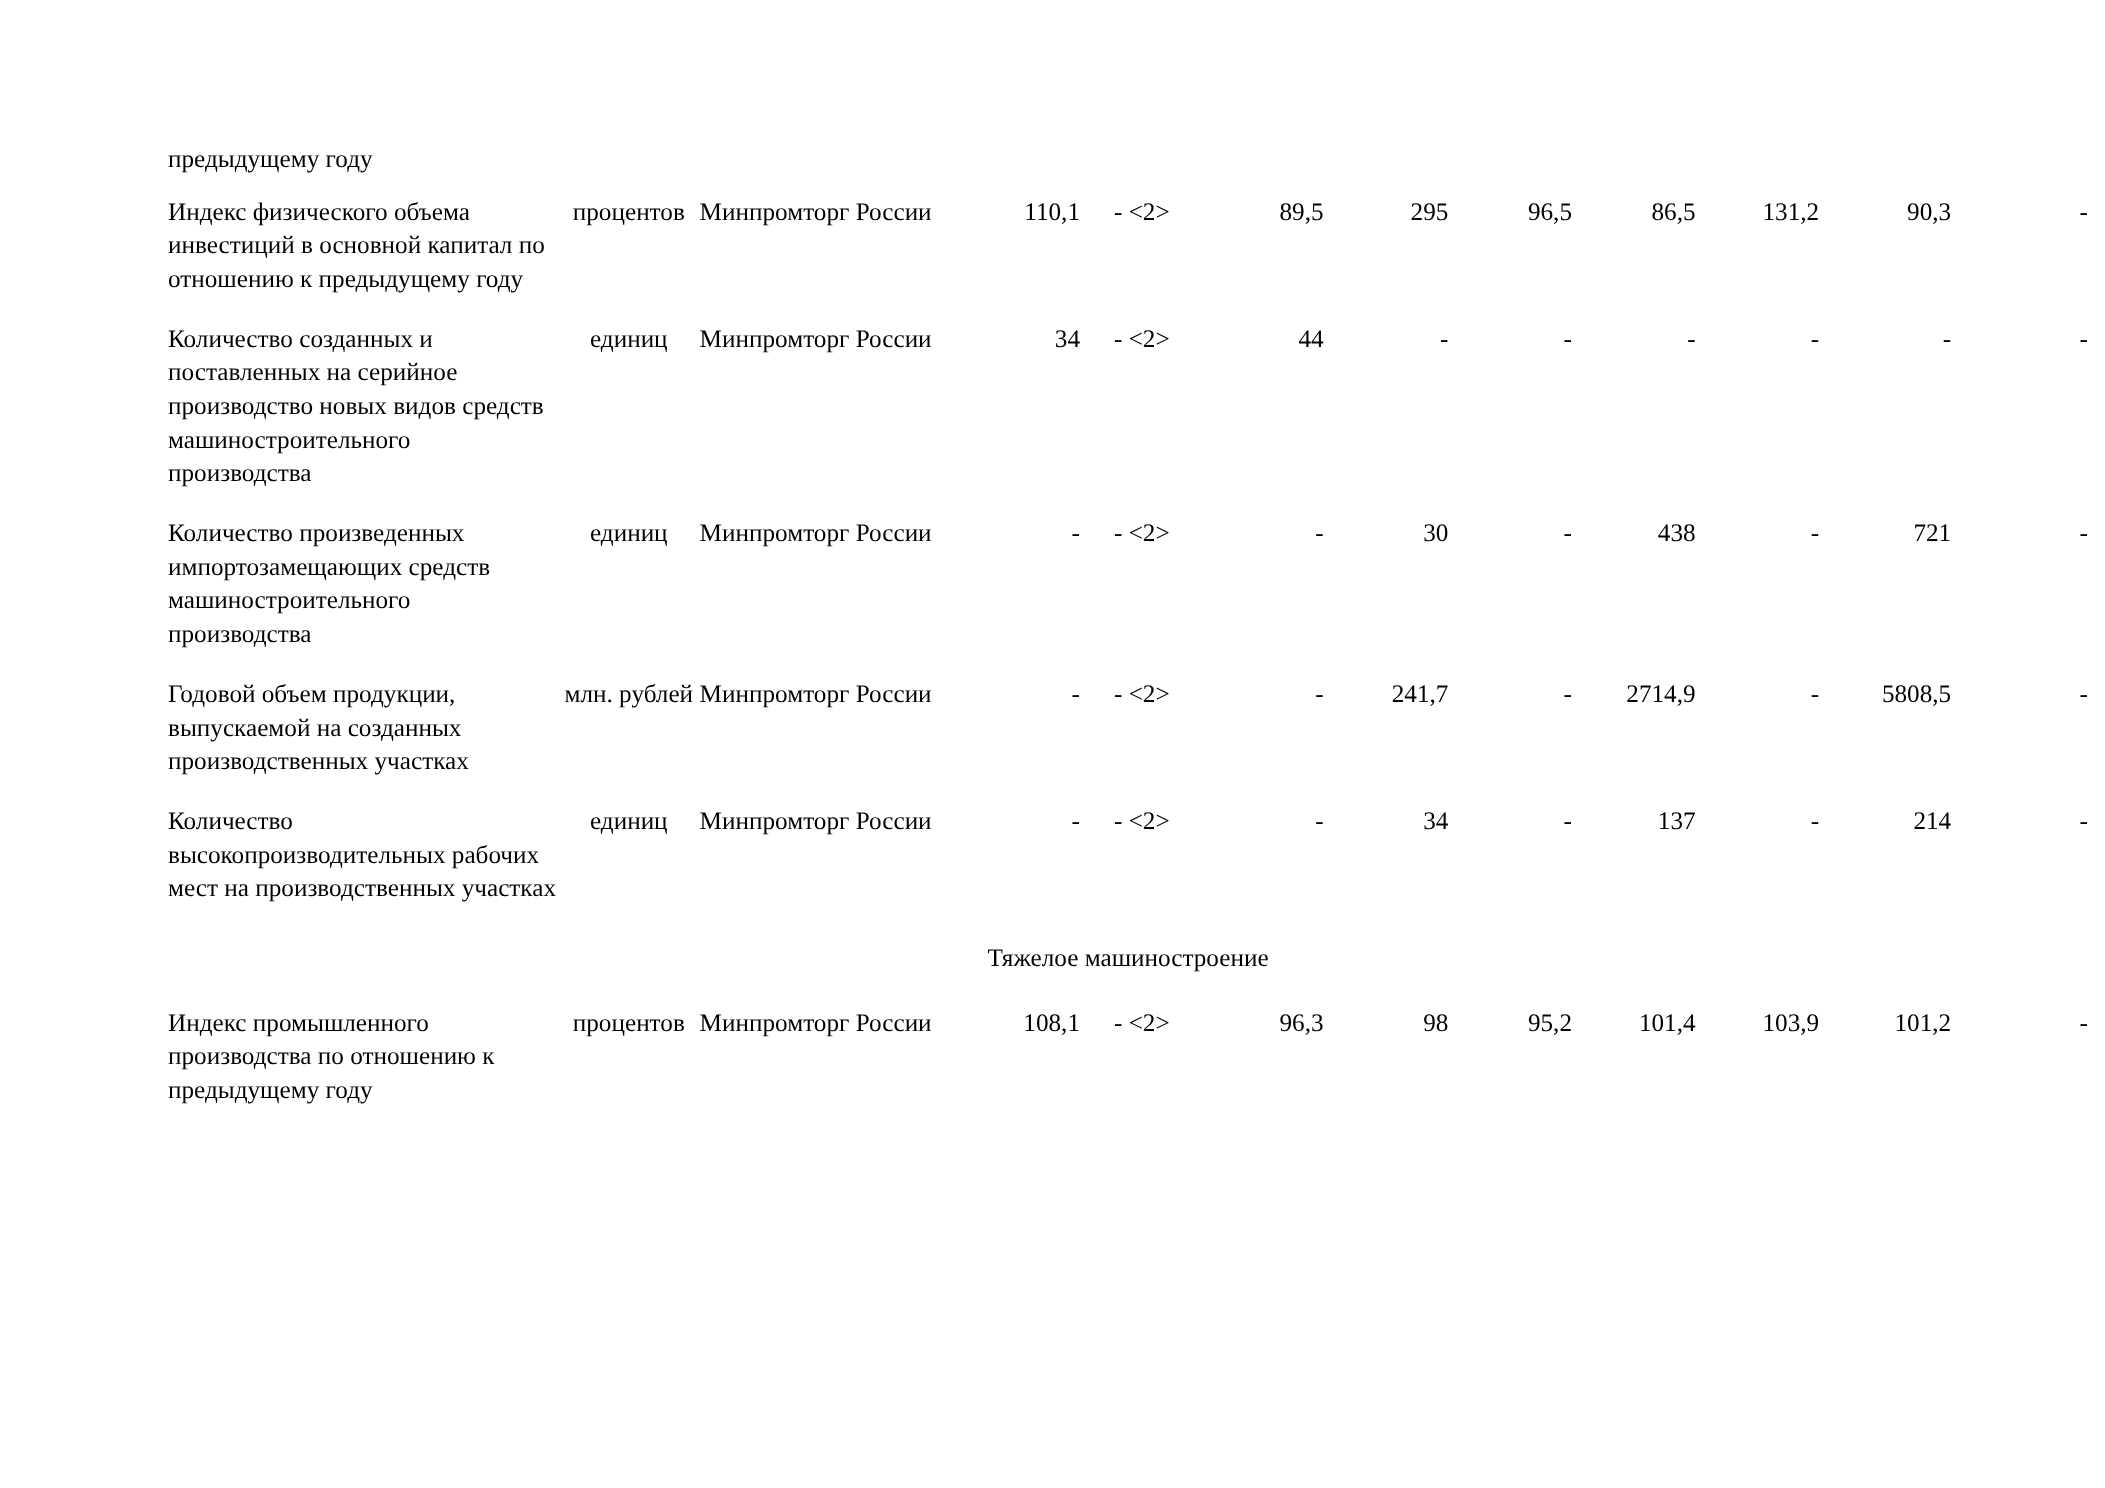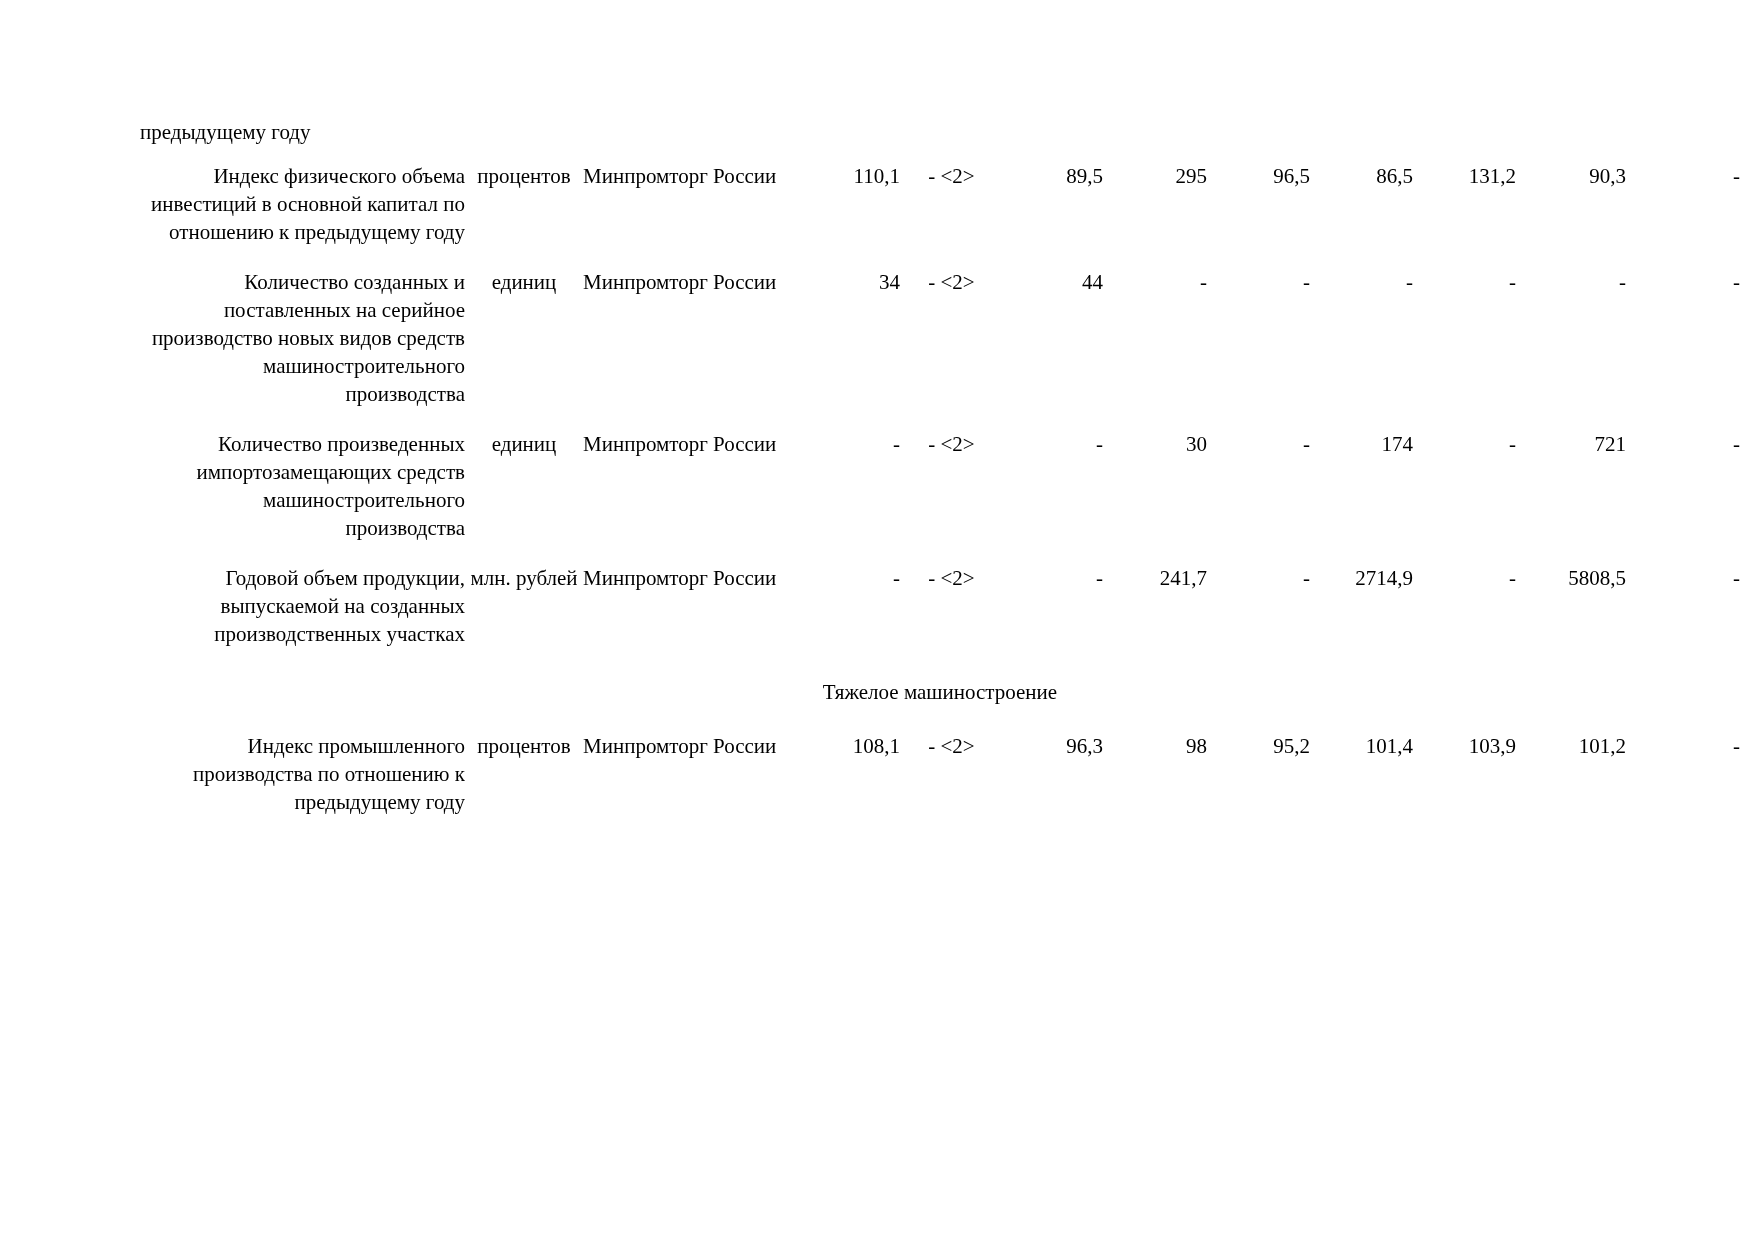--- a/index.html
+++ b/index.html
@@ -42,21 +42,21 @@
   col.c-v1     { width: 107px; }
   col.c-v2     { width: 103px; }
   col.c-v3     { width: 100px; }
   col.c-v4     { width: 104px; }
   col.c-v5     { width: 103px; }
   col.c-v6     { width: 103px; }
   col.c-v7     { width: 103px; }
   col.c-v8     { width: 110px; }
   col.c-v9     { width: 114px; }
 
-  .cell-name { text-align: right; padding-right: 14px; }
+  .cell-name { text-align: left; padding-right: 14px; }
   .cell-unit { text-align: center; }
   .cell-resp { text-align: left; padding-left: 4px; }
   .cell-val  { text-align: right; padding-right: 18px; font-family: Liberation Serif, serif; }
   .cell-val-note { text-align: center; }
   .cell-last { text-align: right; padding-right: 0px; }
 
   .section-row td {
     text-align: center;
     padding-top: 8px;
     padding-bottom: 26px;
@@ -128,41 +128,55 @@
 
       <tr>
         <td class="cell-name">Количество произведенных импортозамещающих средств машиностроительного производства</td>
         <td class="cell-unit">единиц</td>
         <td class="cell-resp">Минпромторг России</td>
         <td class="cell-val">-</td>
         <td class="cell-val-note">- &lt;2&gt;</td>
         <td class="cell-val">-</td>
         <td class="cell-val">30</td>
         <td class="cell-val">-</td>
-        <td class="cell-val">174</td>
+        <td class="cell-val">438</td>
         <td class="cell-val">-</td>
         <td class="cell-val">721</td>
         <td class="cell-last">-</td>
       </tr>
 
       <tr>
         <td class="cell-name">Годовой объем продукции, выпускаемой на созданных производственных участках</td>
         <td class="cell-unit">млн. рублей</td>
         <td class="cell-resp">Минпромторг России</td>
         <td class="cell-val">-</td>
         <td class="cell-val-note">- &lt;2&gt;</td>
         <td class="cell-val">-</td>
         <td class="cell-val">241,7</td>
         <td class="cell-val">-</td>
         <td class="cell-val">2714,9</td>
         <td class="cell-val">-</td>
         <td class="cell-val">5808,5</td>
         <td class="cell-last">-</td>
       </tr>
 
+      <tr>
+        <td class="cell-name">Количество высокопроизводительных рабочих мест на производственных участках</td>
+        <td class="cell-unit">единиц</td>
+        <td class="cell-resp">Минпромторг России</td>
+        <td class="cell-val">-</td>
+        <td class="cell-val-note">- &lt;2&gt;</td>
+        <td class="cell-val">-</td>
+        <td class="cell-val">34</td>
+        <td class="cell-val">-</td>
+        <td class="cell-val">137</td>
+        <td class="cell-val">-</td>
+        <td class="cell-val">214</td>
+        <td class="cell-last">-</td>
+      </tr>
 
 
       <tr class="section-row">
         <td colspan="12" class="section-title">Тяжелое машиностроение</td>
       </tr>
 
       <tr>
         <td class="cell-name">Индекс промышленного производства по отношению к предыдущему году</td>
         <td class="cell-unit">процентов</td>
         <td class="cell-resp">Минпромторг России</td>

